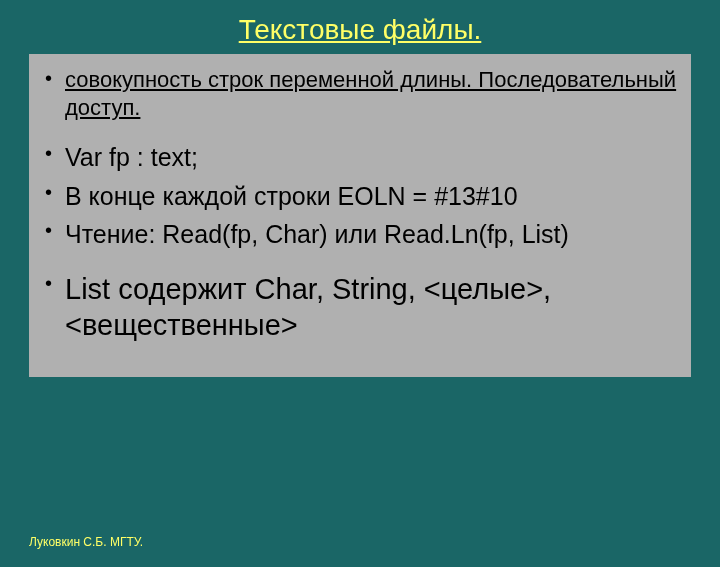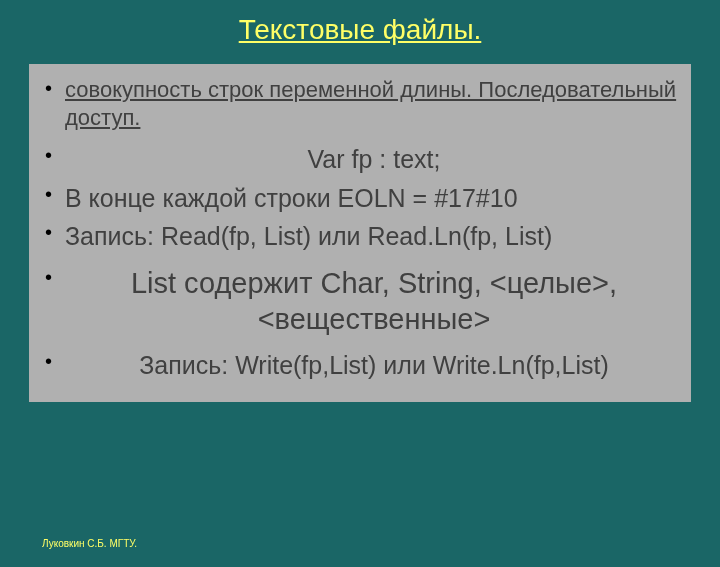--- a/index.html
+++ b/index.html
@@ -5,32 +5,32 @@
   * { margin: 0; padding: 0; box-sizing: border-box; }
   html, body { width: 720px; height: 567px; }
   body {
     background: #1a6666;
     font-family: Arial, "Helvetica Neue", sans-serif;
     position: relative;
   }
   .title {
     text-align: center;
     padding-top: 14px;
-    padding-bottom: 18px;
+    padding-bottom: 8px;
   }
   .title span {
     color: #ffff66;
     font-size: 28px;
     text-decoration: underline;
   }
   .content-box {
     background: #b0b0b0;
     margin: 0 29px;
-    padding: 12px 8px 14px 8px;
-    color: #404040;
+    padding: 12px 8px 28px 8px;
+    color: #000000;
   }
   .content-box ul {
     list-style: none;
   }
   .content-box li {
     position: relative;
     padding-left: 28px;
     margin-bottom: 6px;
   }
   .content-box li::before {
@@ -48,52 +48,49 @@
     line-height: 1.25;
   }
   .item-large {
     font-size: 25px;
     line-height: 1.3;
   }
   .item-small {
     font-size: 29px;
     line-height: 1.25;
   }
-  .group-gap { margin-top: 12px; text-align: center; }
+  .group-gap { margin-top: 20px; }
   .footer {
     position: absolute;
-    left: 42px;
+    left: 29px;
     bottom: 18px;
     color: #ffff66;
-    font-size: 10px;
+    font-size: 12px;
   }
 </style>
 </head>
 <body>
 
 <div class="title">
   <span>Текстовые файлы.</span>
 </div>
 
 <div class="content-box">
   <ul>
     <li class="item-underline">
       <span>совокупность строк переменной длины. Последовательный доступ.</span>
     </li>
     <li class="item-large group-gap">
       <span>Var  fp : text;</span>
     </li>
     <li class="item-large">
-      <span>В конце каждой строки EOLN  = #17#10</span>
+      <span>В конце каждой строки EOLN  = #13#10</span>
     </li>
     <li class="item-large">
-      <span>Запись: Read(fp, List) или Read.Ln(fp, List)</span>
+      <span>Чтение: Read(fp, Char) или Read.Ln(fp, List)</span>
     </li>
     <li class="item-small group-gap">
       <span>List содержит  Char, String, &lt;целые&gt;, &lt;вещественные&gt;</span>
-    </li>
-    <li class="item-large group-gap">
-      <span>Запись: Write(fp,List) или Write.Ln(fp,List)</span>
     </li>
   </ul>
 </div>
 
 <div class="footer">Луковкин С.Б.  МГТУ.</div>
 
 </body></html>

